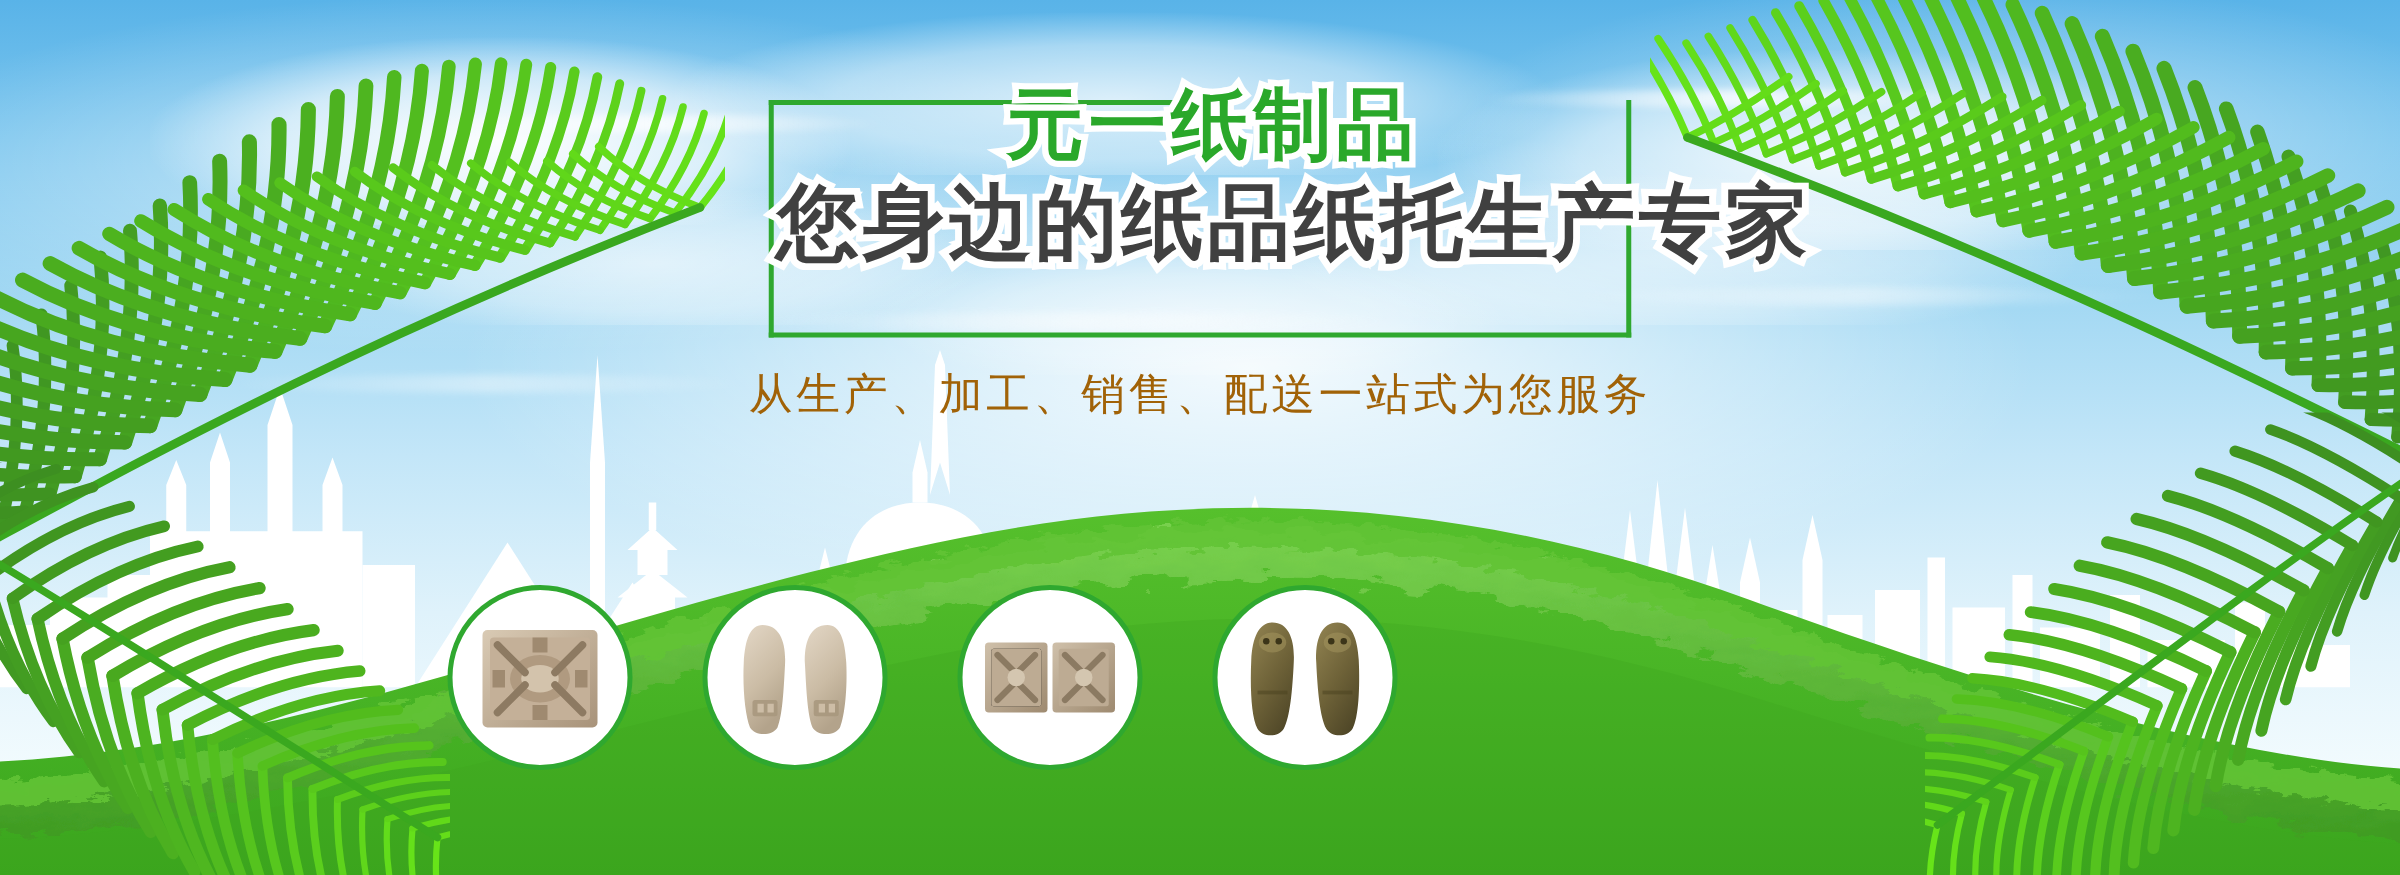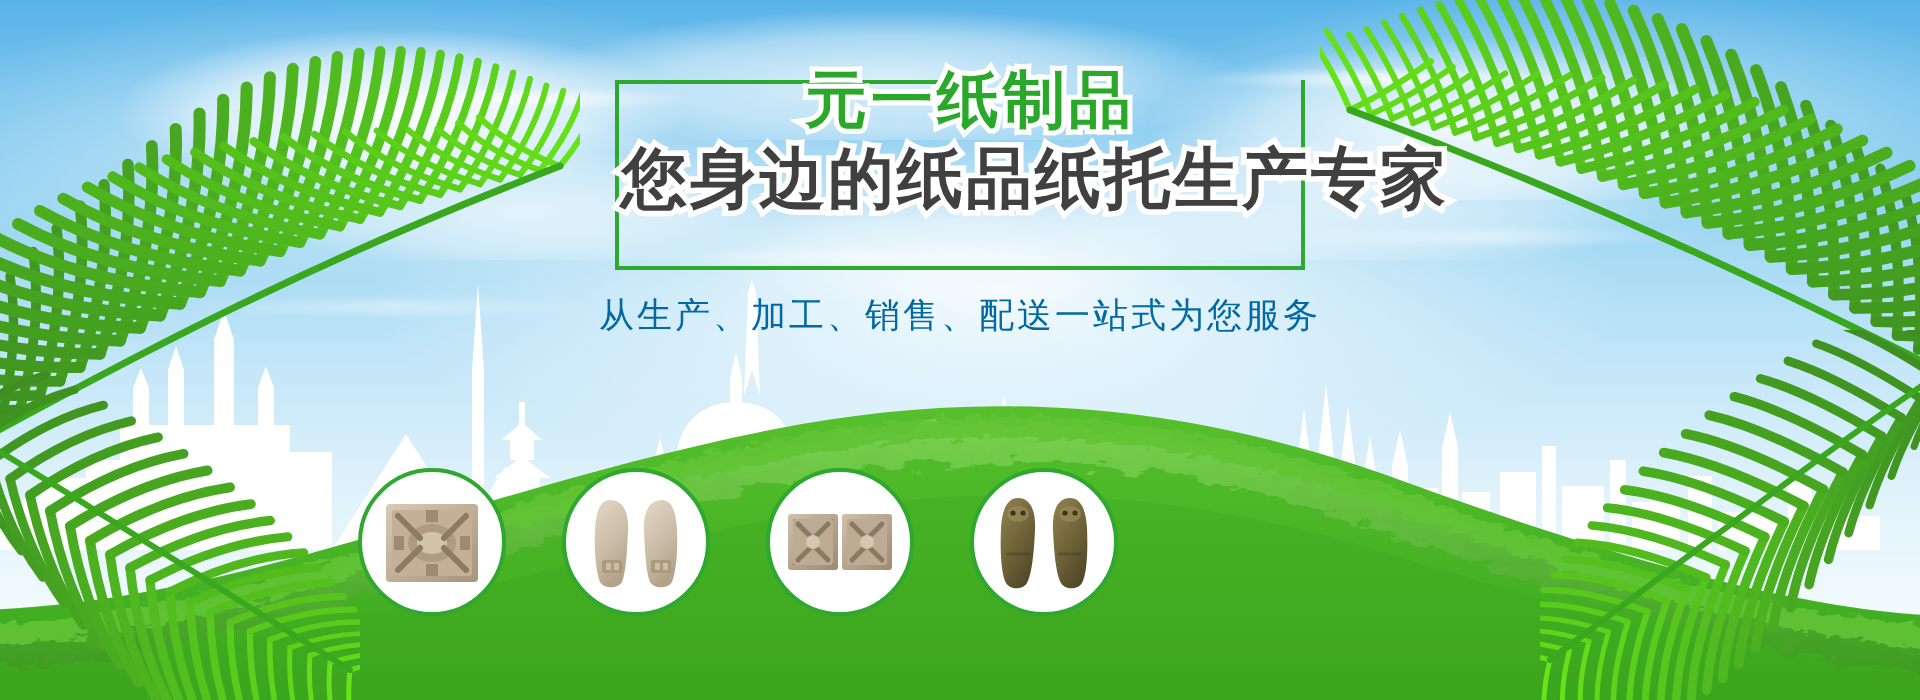--- a/index.html
+++ b/index.html
@@ -97,21 +97,21 @@
     color:#404040;
     white-space:nowrap;
     -webkit-text-stroke:11px #ffffff;
     paint-order:stroke fill;
   }
 
   .subtitle {
     margin-top:22px;
     font-size:35px;
     letter-spacing:3px;
-    color:#0369a1;
+    color:#a16207;
     white-space:nowrap;
     font-family:"DejaVu Sans","Liberation Sans",sans-serif;
   }
 
   
   .circles {
     position:absolute; left:0; bottom:82px; width:1920px;
     height:150px;
   }
   .circle {

